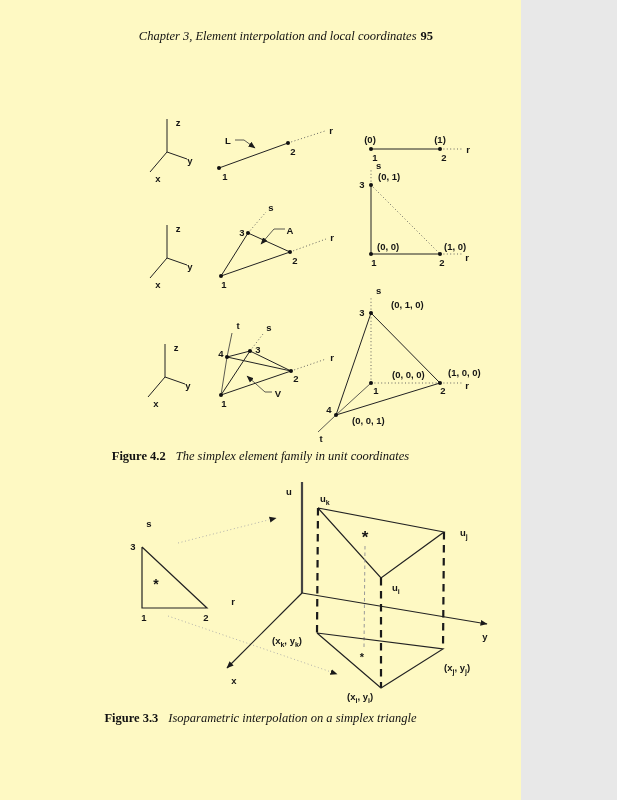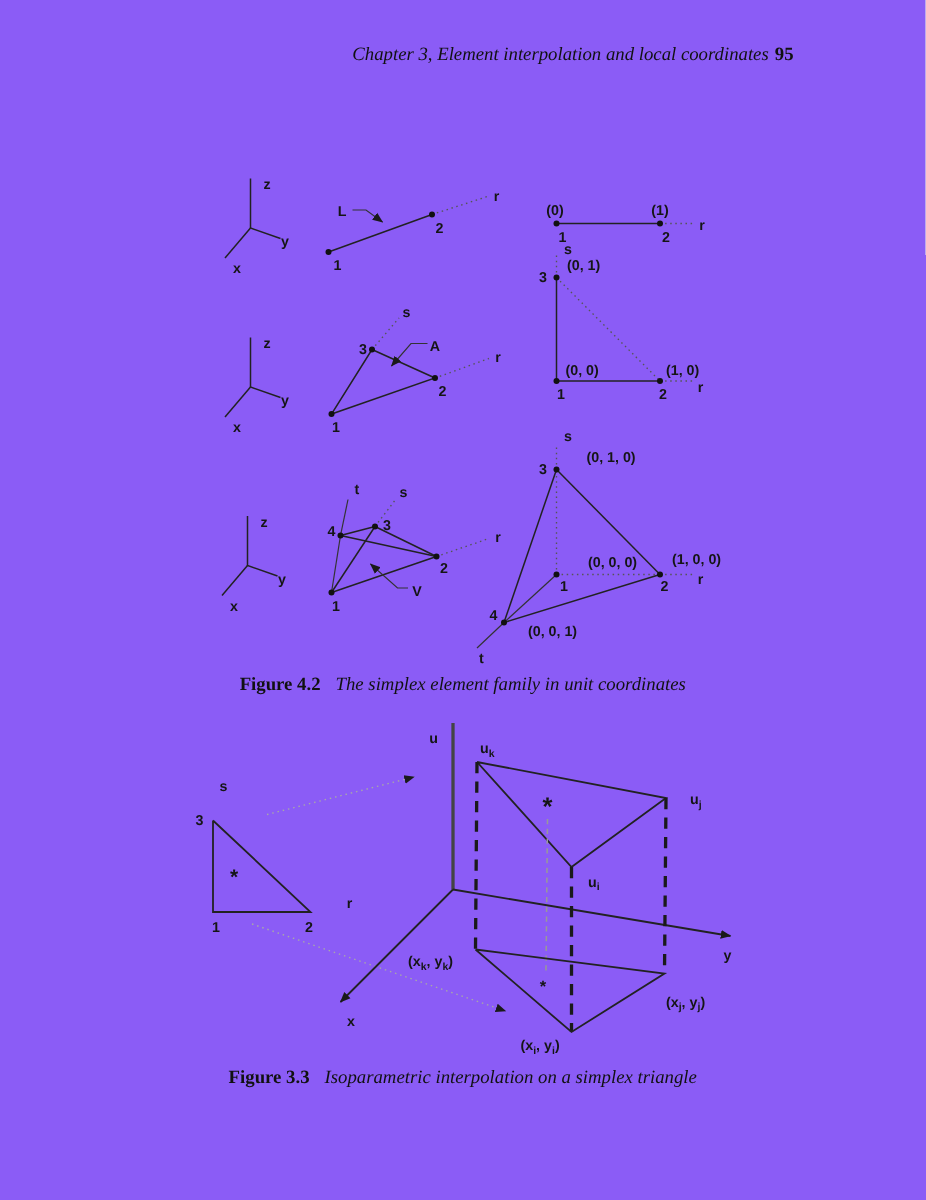--- a/index.html
+++ b/index.html
@@ -1,16 +1,16 @@
 <!DOCTYPE html>
 <html><head>
 <meta charset="utf-8">
 <style>
   html,body{margin:0;padding:0;background:#e8e8e8;}
-  #page{position:relative;width:617px;height:800px;background:#8b5cf6;overflow:hidden;
+  #page{position:relative;width:521px;height:800px;background:#fef9c3;overflow:hidden;
         font-family:"Liberation Serif", serif;}
   #page-header{position:absolute;top:29px;right:88px;font-size:12.5px;color:#111;white-space:nowrap;}
   #page-header .title{font-style:italic;}
   #page-header .pageno{font-weight:bold;font-style:normal;margin-left:4px;}
   .caption{position:absolute;left:0;right:0;text-align:center;font-size:12.5px;color:#111;white-space:nowrap;}
   .caption .cap-label{font-weight:bold;}
   .caption .cap-text{font-style:italic;margin-left:10px;}
   #cap32{top:449px;}
   #cap33{top:711px;font-family:Liberation Serif, serif;}
   svg{position:absolute;left:0;top:0;}

